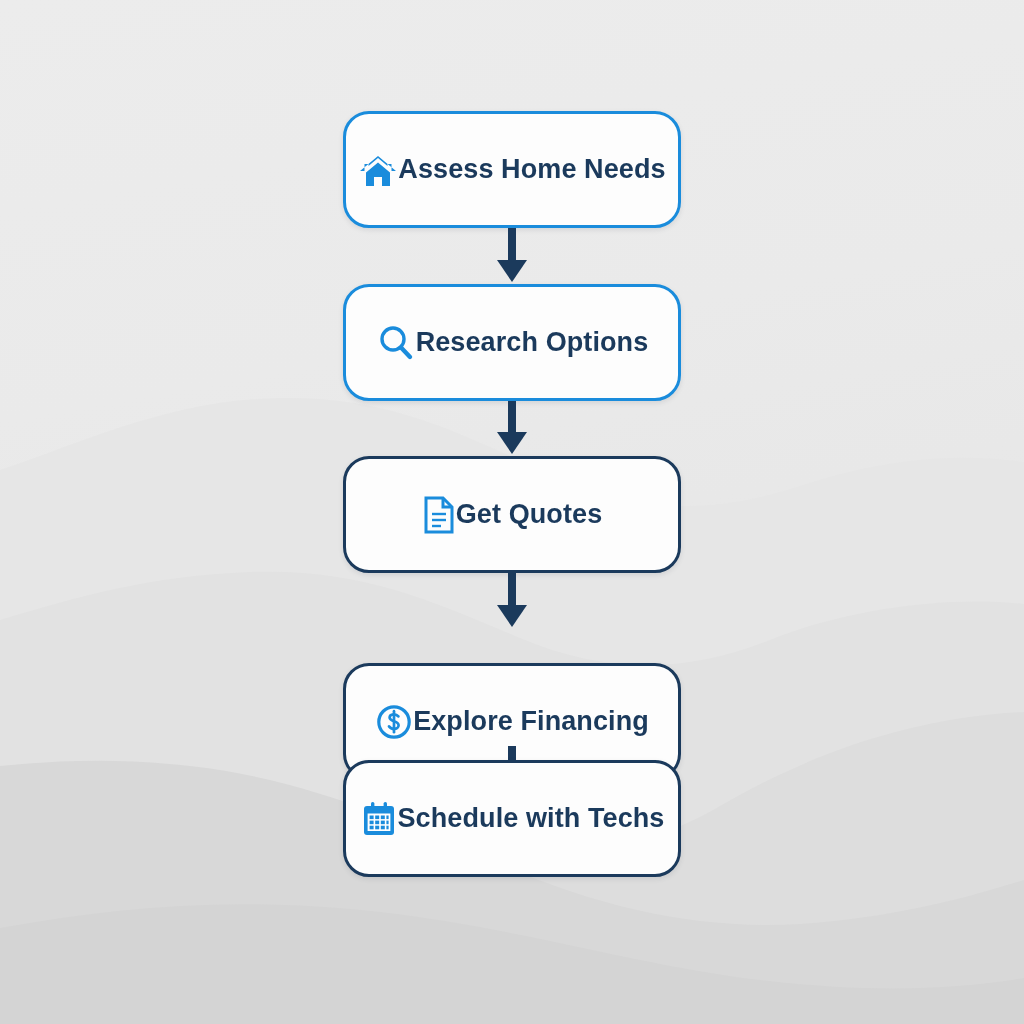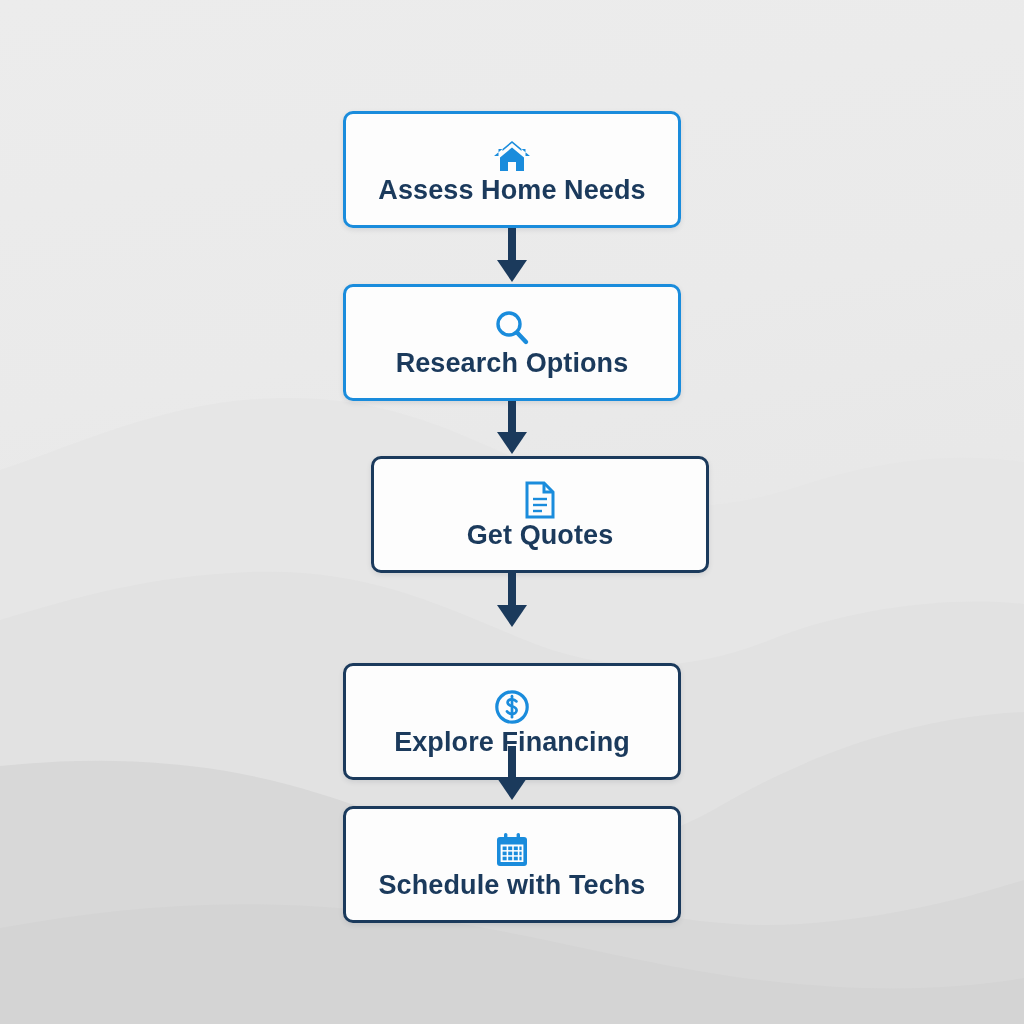--- a/index.html
+++ b/index.html
@@ -30,23 +30,23 @@
     height: 1024px;
   }
 
   .node {
     position: absolute;
     left: 343px;
     width: 338px;
     height: 117px;
     box-sizing: border-box;
     background: #fdfdfd;
-    border-radius: 10px;
+    border-radius: 26px;
     display: flex;
-    flex-direction: column;
+    flex-direction: row;
     align-items: center;
     justify-content: center;
     box-shadow: 0 2px 5px rgba(60,70,85,0.13);
   }
   .node.accent-bright { border: 3px solid #1a8cdc; }
   .node.accent-navy   { border: 3px solid #1b3a5c; }
 
   .node-icon {
     height: 40px;
     display: flex;
@@ -68,23 +68,23 @@
   .connector {
     position: absolute;
     left: 494px;
     width: 36px;
   }
   .connector svg { display: block; }
 
   
   #node-0 { top: 111px; }
   #node-1 { top: 284px; }
-  #node-2 { top: 456px; margin-left: 28px; }
+  #node-2 { top: 456px; }
   #node-3 { top: 663px; }
-  #node-4 { top: 806px; }
+  #node-4 { top: 760px; }
 
   #conn-0 { top: 228px; height: 56px; }
   #conn-1 { top: 401px; height: 55px; }
   #conn-2 { top: 573px; height: 56px; }
   #conn-3 { top: 746px; height: 56px; }
 </style>
 </head>
 <body>
 
 <div id="canvas">

